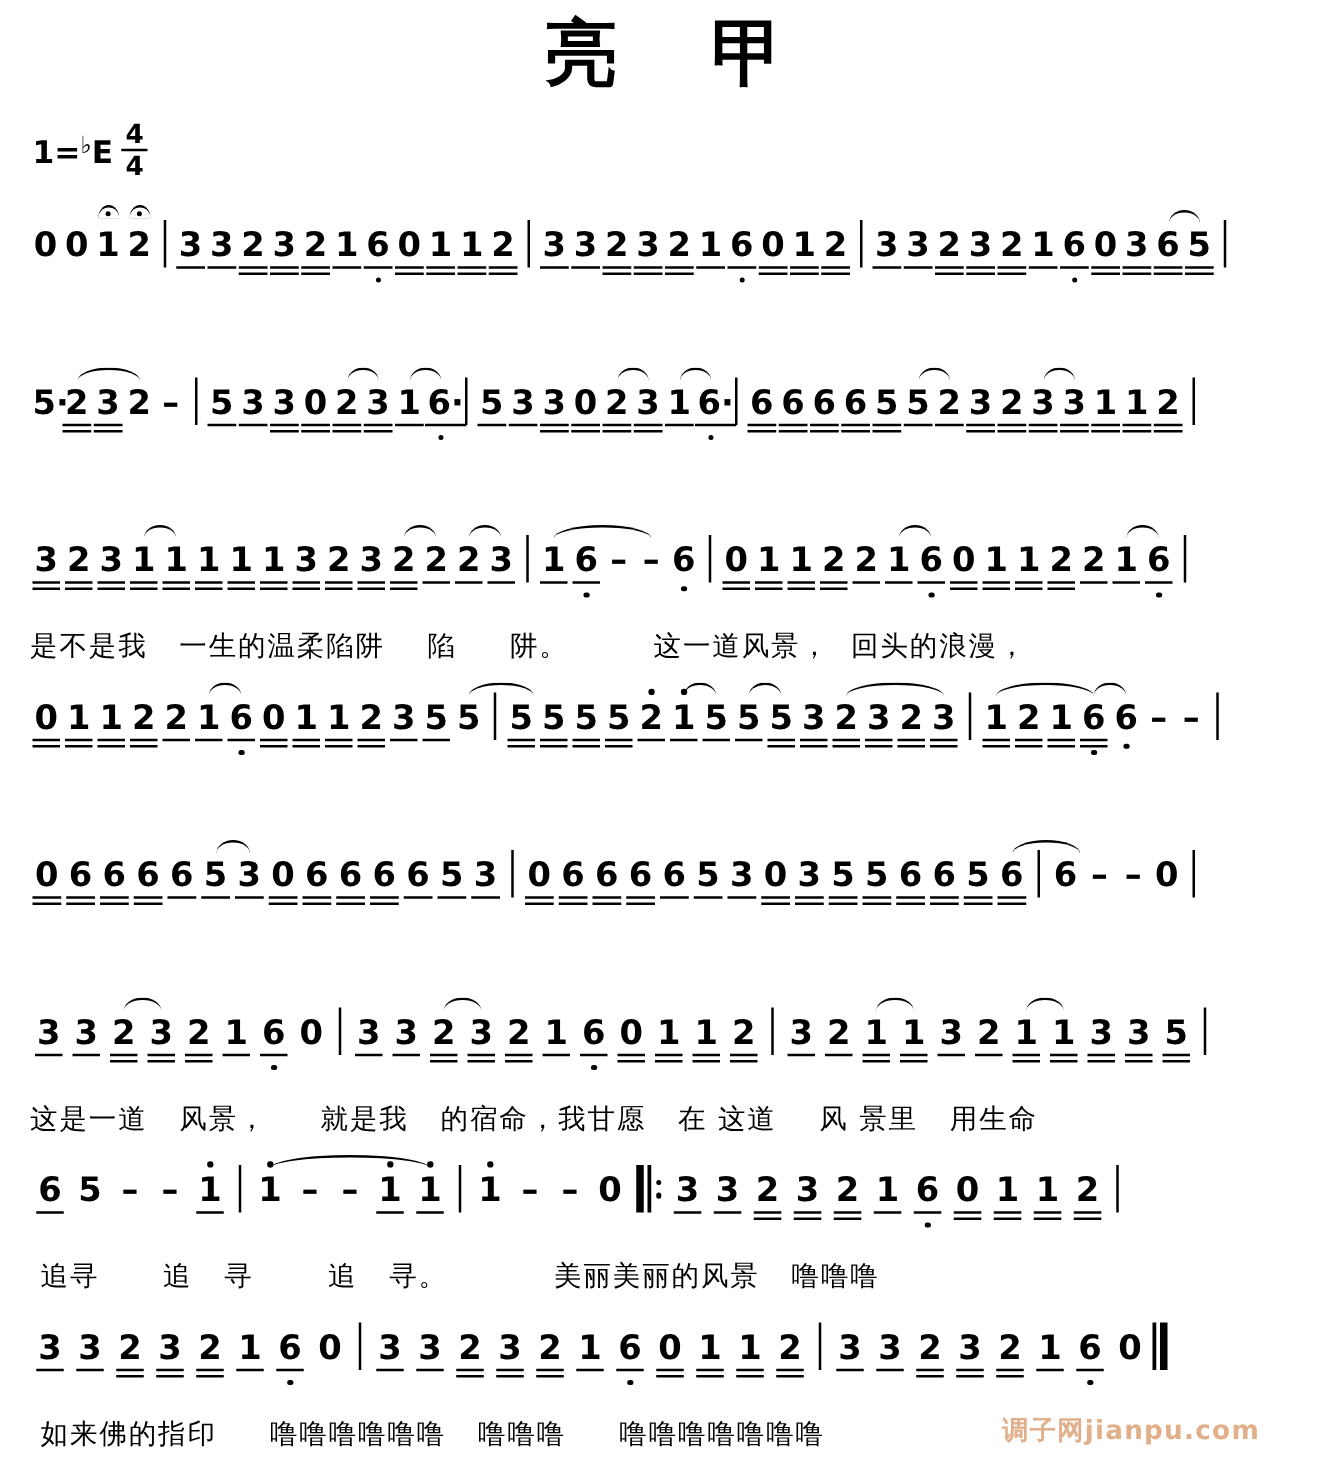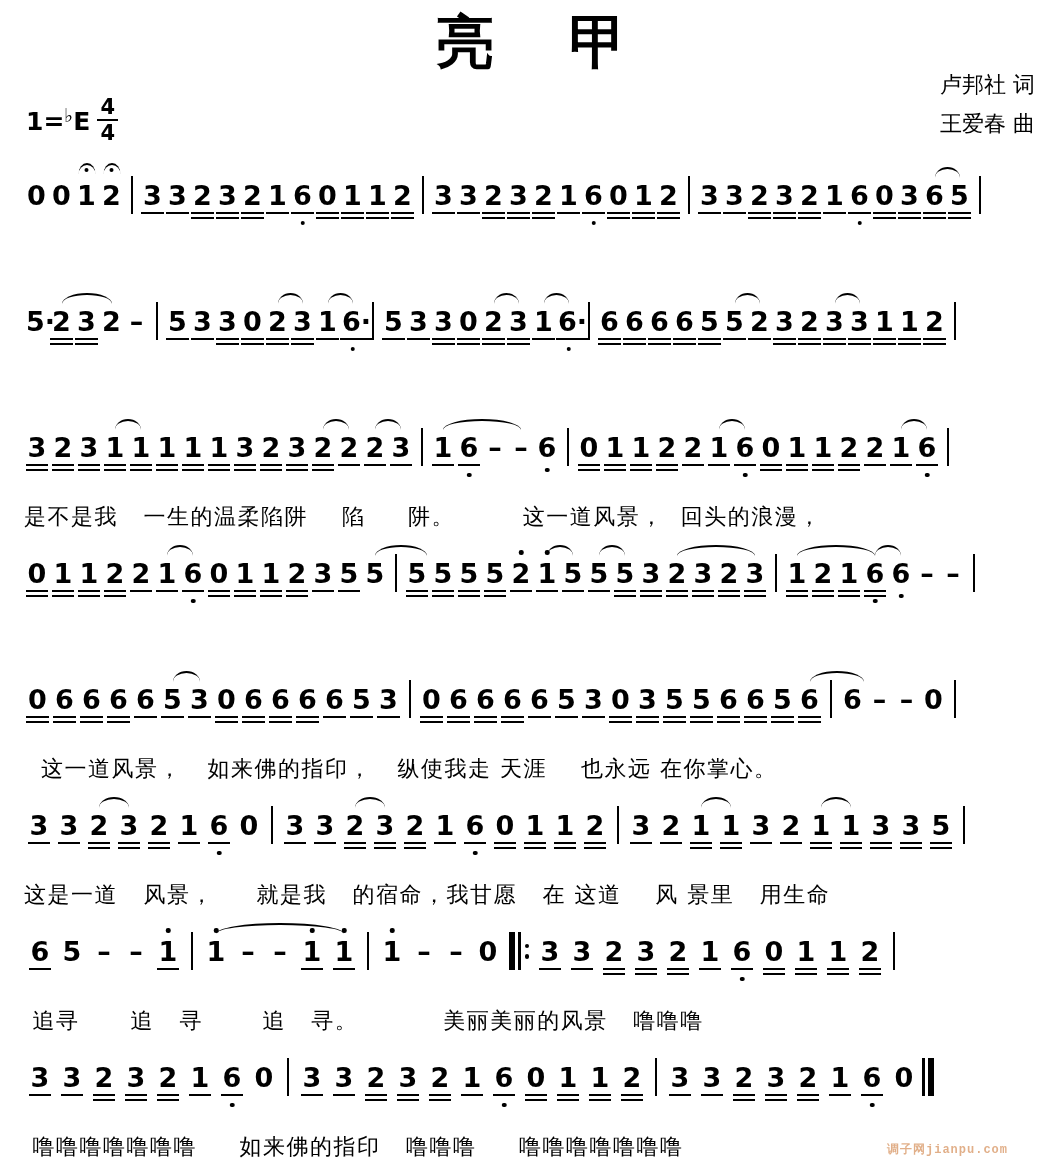--- a/index.html
+++ b/index.html
@@ -45,33 +45,29 @@
   .dots{display:inline-flex;flex-direction:column;gap:6px;margin-left:1px;}
   .dots i{display:block;width:4.5px;height:4.5px;background:#000;border-radius:50%;}
   .lyrics-line{font-family:"DejaVu Serif","Liberation Serif",serif;font-size:22px;
     white-space:pre;letter-spacing:1.5px;margin-top:4px;}
   .watermark{position:absolute;right:12px;bottom:4px;text-align:right;line-height:1.0;}
   .wm-name{font-size:46px;font-weight:bold;color:#9a9a9a;letter-spacing:6px;
     font-family:"DejaVu Serif","Liberation Serif",serif;}
   .wm-url{font-size:31px;font-weight:bold;color:#8f8f8f;letter-spacing:1px;
     font-family:"DejaVu Sans",sans-serif;}
   .wm-overlay{position:absolute;right:55px;bottom:10px;color:rgba(200,110,40,0.55);
-    font-size:12px;font-weight:bold;letter-spacing:1px;font-family:Liberation Mono, monospace;}
+    font-size:21px;font-weight:bold;letter-spacing:1px;}
 </style>
 </head>
 <body>
 
 <div class="title">亮 甲</div>
 
 <div class="header-row">
   <div class="keysig"><span>1=</span><span class="flat">♭</span><span class="note">E</span><span class="meter"><span class="mtop">4</span><span class="mbot">4</span></span></div>
-  <div class="credits">
-    <div>卢邦社 词</div>
-    <div>王爱春 曲</div>
-  </div>
 </div>
 
 <div id="score">
     <div class="system sys1">
       <div class="notes-line"><span class="tok" style="width: 25px;"><span class="n">0</span></span><span class="tok" style="width: 25px;"><span class="n">0</span></span><span class="tok" style="width: 25px;"><span class="fermata"></span><span class="n">1</span></span><span class="tok" style="width: 25px;"><span class="fermata"></span><span class="n">2</span></span><span class="bar">
           <span class="vline"></span>
         </span><span class="tok" style="width: 25px;"><span class="n u1">3</span></span><span class="tok" style="width: 25px;"><span class="n u1">3</span></span><span class="tok" style="width: 25px;"><span class="n u2">2</span></span><span class="tok" style="width: 25px;"><span class="n u2">3</span></span><span class="tok" style="width: 25px;"><span class="n u2">2</span></span><span class="tok" style="width: 25px;"><span class="n u1">1</span></span><span class="tok" style="width: 25px;"><span class="n u1">6</span><span class="odot low"></span></span><span class="tok" style="width: 25px;"><span class="n u2">0</span></span><span class="tok" style="width: 25px;"><span class="n u2">1</span></span><span class="tok" style="width: 25px;"><span class="n u2">1</span></span><span class="tok" style="width: 25px;"><span class="n u2">2</span></span><span class="bar">
           <span class="vline"></span>
         </span><span class="tok" style="width: 25px;"><span class="n u1">3</span></span><span class="tok" style="width: 25px;"><span class="n u1">3</span></span><span class="tok" style="width: 25px;"><span class="n u2">2</span></span><span class="tok" style="width: 25px;"><span class="n u2">3</span></span><span class="tok" style="width: 25px;"><span class="n u2">2</span></span><span class="tok" style="width: 25px;"><span class="n u1">1</span></span><span class="tok" style="width: 25px;"><span class="n u1">6</span><span class="odot low"></span></span><span class="tok" style="width: 25px;"><span class="n u2">0</span></span><span class="tok" style="width: 25px;"><span class="n u2">1</span></span><span class="tok" style="width: 25px;"><span class="n u2">2</span></span><span class="bar">
           <span class="vline"></span>
@@ -110,21 +106,20 @@
         </span></div>
     </div>
     <div class="system sys5">
       <div class="notes-line"><span class="tok" style="width: 27px;"><span class="n u2">0</span></span><span class="tok" style="width: 27px;"><span class="n u2">6</span></span><span class="tok" style="width: 27px;"><span class="n u2">6</span></span><span class="tok" style="width: 27px;"><span class="n u2">6</span></span><span class="tok" style="width: 27px;"><span class="n u1">6</span></span><span class="tok" style="width: 27px;"><span class="slur" style="width: 27px;"></span><span class="n u1">5</span></span><span class="tok" style="width: 27px;"><span class="n u1">3</span></span><span class="tok" style="width: 27px;"><span class="n u2">0</span></span><span class="tok" style="width: 27px;"><span class="n u2">6</span></span><span class="tok" style="width: 27px;"><span class="n u2">6</span></span><span class="tok" style="width: 27px;"><span class="n u2">6</span></span><span class="tok" style="width: 27px;"><span class="n u1">6</span></span><span class="tok" style="width: 27px;"><span class="n u1">5</span></span><span class="tok" style="width: 27px;"><span class="n u1">3</span></span><span class="bar">
           <span class="vline"></span>
         </span><span class="tok" style="width: 27px;"><span class="n u2">0</span></span><span class="tok" style="width: 27px;"><span class="n u2">6</span></span><span class="tok" style="width: 27px;"><span class="n u2">6</span></span><span class="tok" style="width: 27px;"><span class="n u2">6</span></span><span class="tok" style="width: 27px;"><span class="n u1">6</span></span><span class="tok" style="width: 27px;"><span class="n u1">5</span></span><span class="tok" style="width: 27px;"><span class="n u1">3</span></span><span class="tok" style="width: 27px;"><span class="n u2">0</span></span><span class="tok" style="width: 27px;"><span class="n u2">3</span></span><span class="tok" style="width: 27px;"><span class="n u2">5</span></span><span class="tok" style="width: 27px;"><span class="n u2">5</span></span><span class="tok" style="width: 27px;"><span class="n u2">6</span></span><span class="tok" style="width: 27px;"><span class="n u2">6</span></span><span class="tok" style="width: 27px;"><span class="n u2">5</span></span><span class="tok" style="width: 27px;"><span class="slur" style="width: 54px;"></span><span class="n u2">6</span></span><span class="bar">
           <span class="vline"></span>
         </span><span class="tok" style="width: 27px;"><span class="n">6</span></span><span class="tok" style="width: 27px;"><span class="n">–</span></span><span class="tok" style="width: 27px;"><span class="n">–</span></span><span class="tok" style="width: 27px;"><span class="n">0</span></span><span class="bar">
           <span class="vline"></span>
         </span></div>
-      <div class="lyrics-line">  这一道风景，   如来佛的指印，   纵使我走 天涯    也永远 在你掌心。</div>
     </div>
     <div class="system sys6">
       <div class="notes-line"><span class="tok" style="width: 30px;"><span class="n u1">3</span></span><span class="tok" style="width: 30px;"><span class="n u1">3</span></span><span class="tok" style="width: 30px;"><span class="slur" style="width: 30px;"></span><span class="n u2">2</span></span><span class="tok" style="width: 30px;"><span class="n u2">3</span></span><span class="tok" style="width: 30px;"><span class="n u2">2</span></span><span class="tok" style="width: 30px;"><span class="n u1">1</span></span><span class="tok" style="width: 30px;"><span class="n u1">6</span><span class="odot low"></span></span><span class="tok" style="width: 30px;"><span class="n">0</span></span><span class="bar">
           <span class="vline"></span>
         </span><span class="tok" style="width: 30px;"><span class="n u1">3</span></span><span class="tok" style="width: 30px;"><span class="n u1">3</span></span><span class="tok" style="width: 30px;"><span class="slur" style="width: 30px;"></span><span class="n u2">2</span></span><span class="tok" style="width: 30px;"><span class="n u2">3</span></span><span class="tok" style="width: 30px;"><span class="n u2">2</span></span><span class="tok" style="width: 30px;"><span class="n u1">1</span></span><span class="tok" style="width: 30px;"><span class="n u1">6</span><span class="odot low"></span></span><span class="tok" style="width: 30px;"><span class="n u2">0</span></span><span class="tok" style="width: 30px;"><span class="n u2">1</span></span><span class="tok" style="width: 30px;"><span class="n u2">1</span></span><span class="tok" style="width: 30px;"><span class="n u2">2</span></span><span class="bar">
           <span class="vline"></span>
         </span><span class="tok" style="width: 30px;"><span class="n u1">3</span></span><span class="tok" style="width: 30px;"><span class="n u1">2</span></span><span class="tok" style="width: 30px;"><span class="slur" style="width: 30px;"></span><span class="n u2">1</span></span><span class="tok" style="width: 30px;"><span class="n u2">1</span></span><span class="tok" style="width: 30px;"><span class="n u1">3</span></span><span class="tok" style="width: 30px;"><span class="n u1">2</span></span><span class="tok" style="width: 30px;"><span class="slur" style="width: 30px;"></span><span class="n u2">1</span></span><span class="tok" style="width: 30px;"><span class="n u2">1</span></span><span class="tok" style="width: 30px;"><span class="n u2">3</span></span><span class="tok" style="width: 30px;"><span class="n u2">3</span></span><span class="tok" style="width: 30px;"><span class="n u2">5</span></span><span class="bar">
           <span class="vline"></span>
         </span></div>
       <div class="lyrics-line">这是一道   风景，     就是我   的宿命，我甘愿   在 这道    风 景里   用生命</div>
@@ -148,19 +143,19 @@
     </div>
     <div class="system sys8">
       <div class="notes-line"><span class="tok" style="width: 32px;"><span class="n u1">3</span></span><span class="tok" style="width: 32px;"><span class="n u1">3</span></span><span class="tok" style="width: 32px;"><span class="n u2">2</span></span><span class="tok" style="width: 32px;"><span class="n u2">3</span></span><span class="tok" style="width: 32px;"><span class="n u2">2</span></span><span class="tok" style="width: 32px;"><span class="n u1">1</span></span><span class="tok" style="width: 32px;"><span class="n u1">6</span><span class="odot low"></span></span><span class="tok" style="width: 32px;"><span class="n">0</span></span><span class="bar">
           <span class="vline"></span>
         </span><span class="tok" style="width: 32px;"><span class="n u1">3</span></span><span class="tok" style="width: 32px;"><span class="n u1">3</span></span><span class="tok" style="width: 32px;"><span class="n u2">2</span></span><span class="tok" style="width: 32px;"><span class="n u2">3</span></span><span class="tok" style="width: 32px;"><span class="n u2">2</span></span><span class="tok" style="width: 32px;"><span class="n u1">1</span></span><span class="tok" style="width: 32px;"><span class="n u1">6</span><span class="odot low"></span></span><span class="tok" style="width: 32px;"><span class="n u2">0</span></span><span class="tok" style="width: 32px;"><span class="n u2">1</span></span><span class="tok" style="width: 32px;"><span class="n u2">1</span></span><span class="tok" style="width: 32px;"><span class="n u2">2</span></span><span class="bar">
           <span class="vline"></span>
         </span><span class="tok" style="width: 32px;"><span class="n u1">3</span></span><span class="tok" style="width: 32px;"><span class="n u1">3</span></span><span class="tok" style="width: 32px;"><span class="n u2">2</span></span><span class="tok" style="width: 32px;"><span class="n u2">3</span></span><span class="tok" style="width: 32px;"><span class="n u2">2</span></span><span class="tok" style="width: 32px;"><span class="n u1">1</span></span><span class="tok" style="width: 32px;"><span class="n u1">6</span><span class="odot low"></span></span><span class="tok" style="width: 32px;"><span class="n">0</span></span><span class="bar">
           <span class="vline"></span>
           <span class="vline thick"></span>
         </span></div>
-      <div class="lyrics-line"> 噜噜噜噜噜噜噜     如来佛的指印   噜噜噜     噜噜噜噜噜噜噜</div>
+      <div class="lyrics-line"> 如来佛的指印     噜噜噜噜噜噜   噜噜噜     噜噜噜噜噜噜噜</div>
     </div>
   </div>
 
 <div class="watermark">
 </div>
 <div class="wm-overlay">调子网jianpu.com</div>
 
 </body></html>

